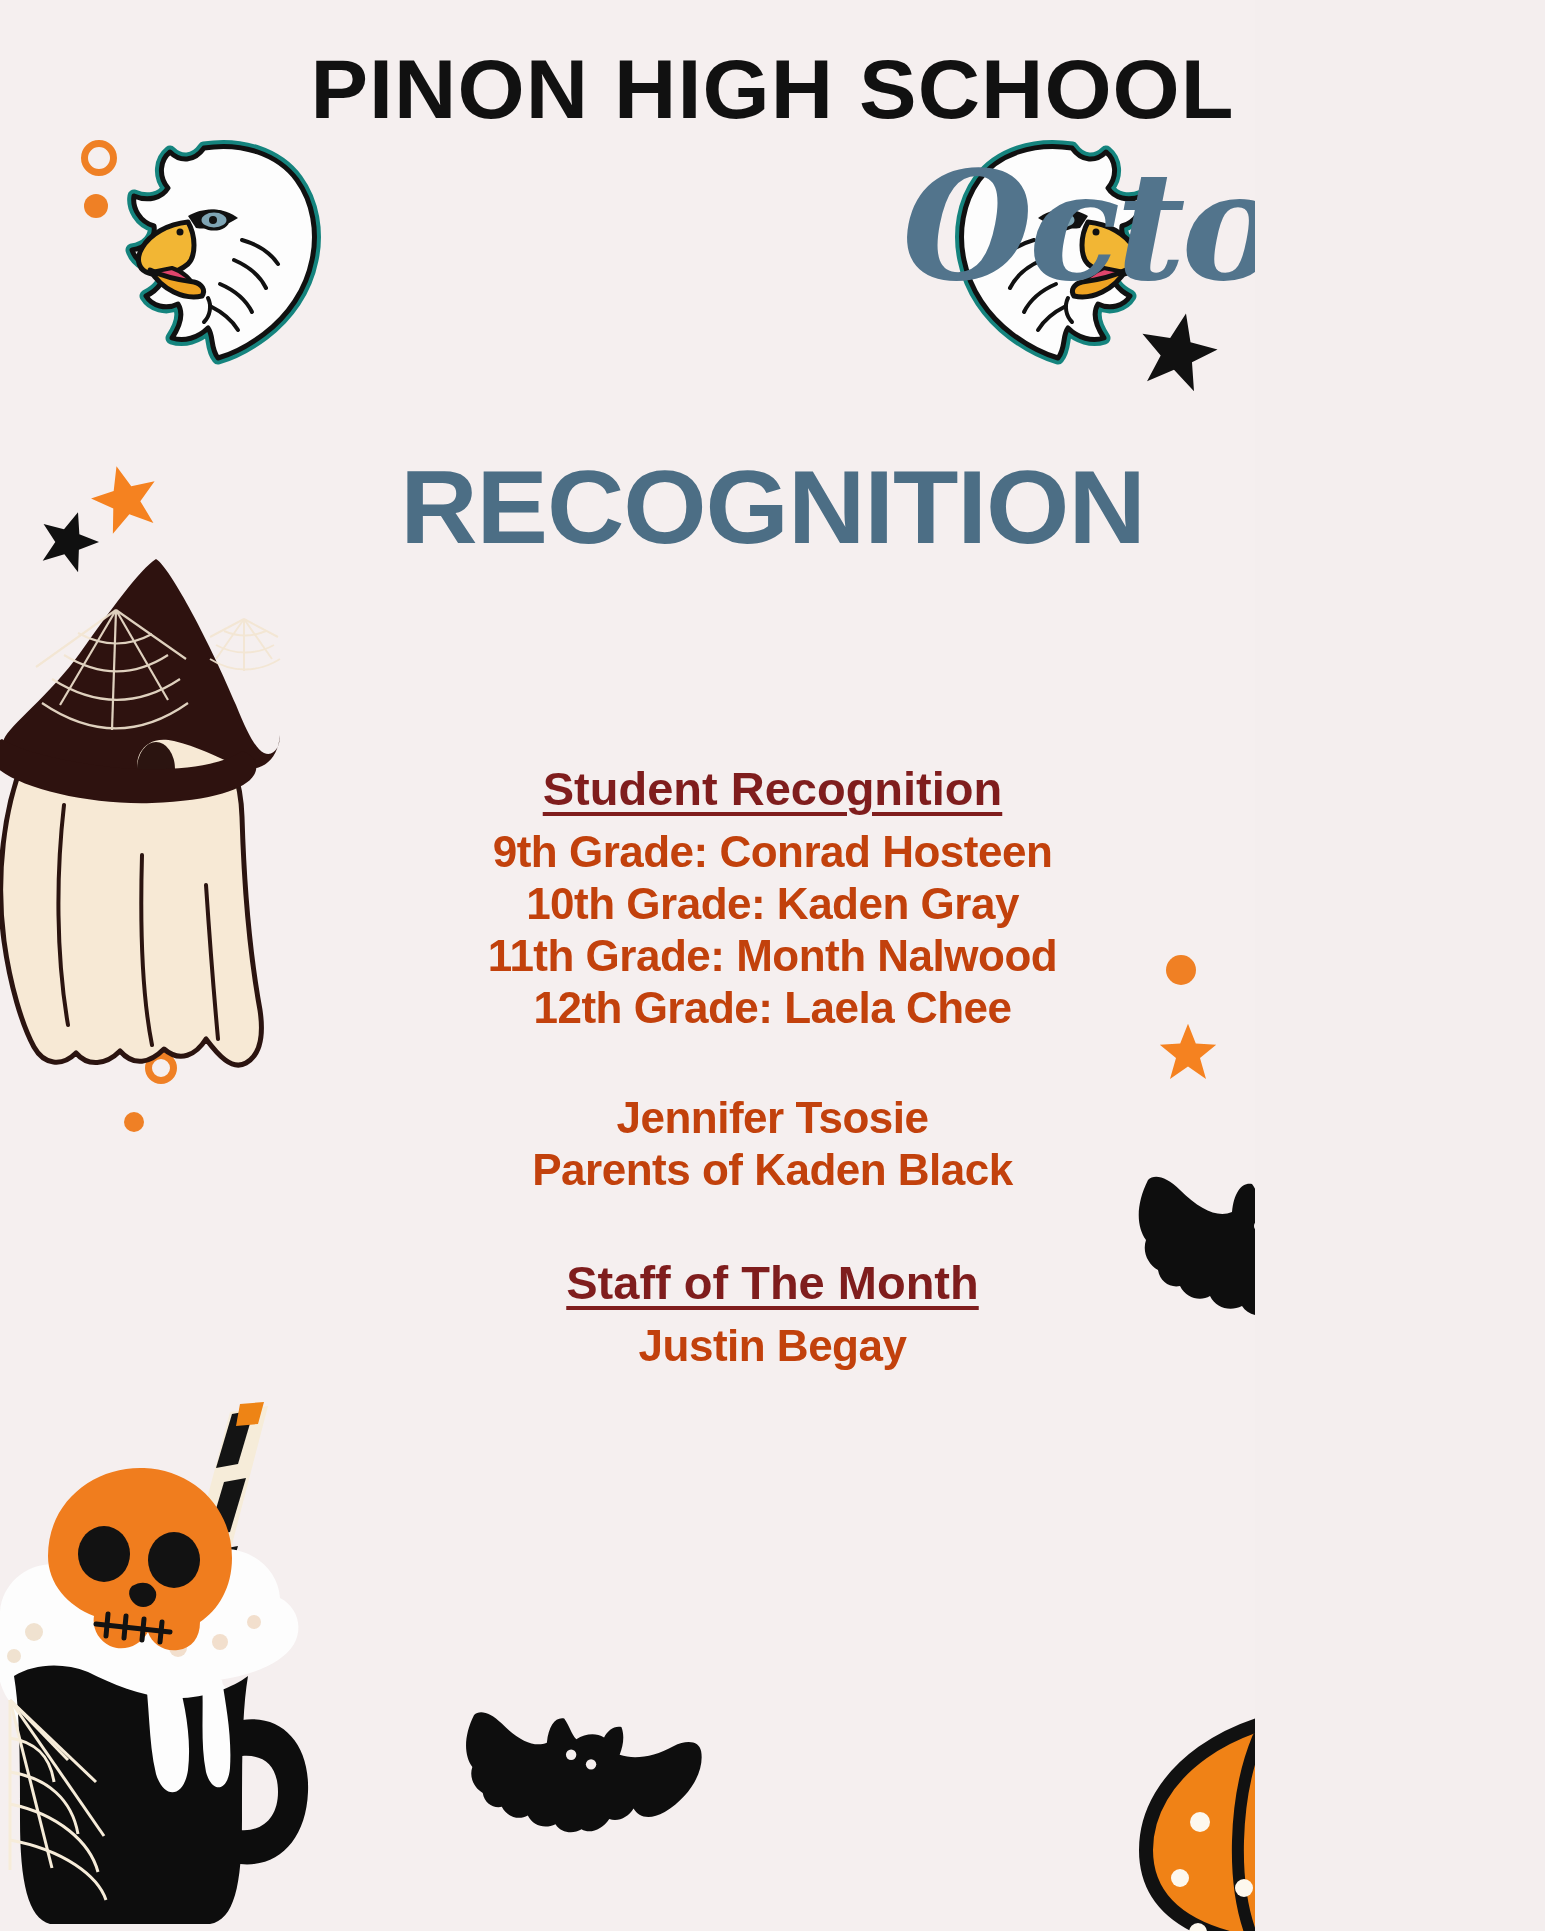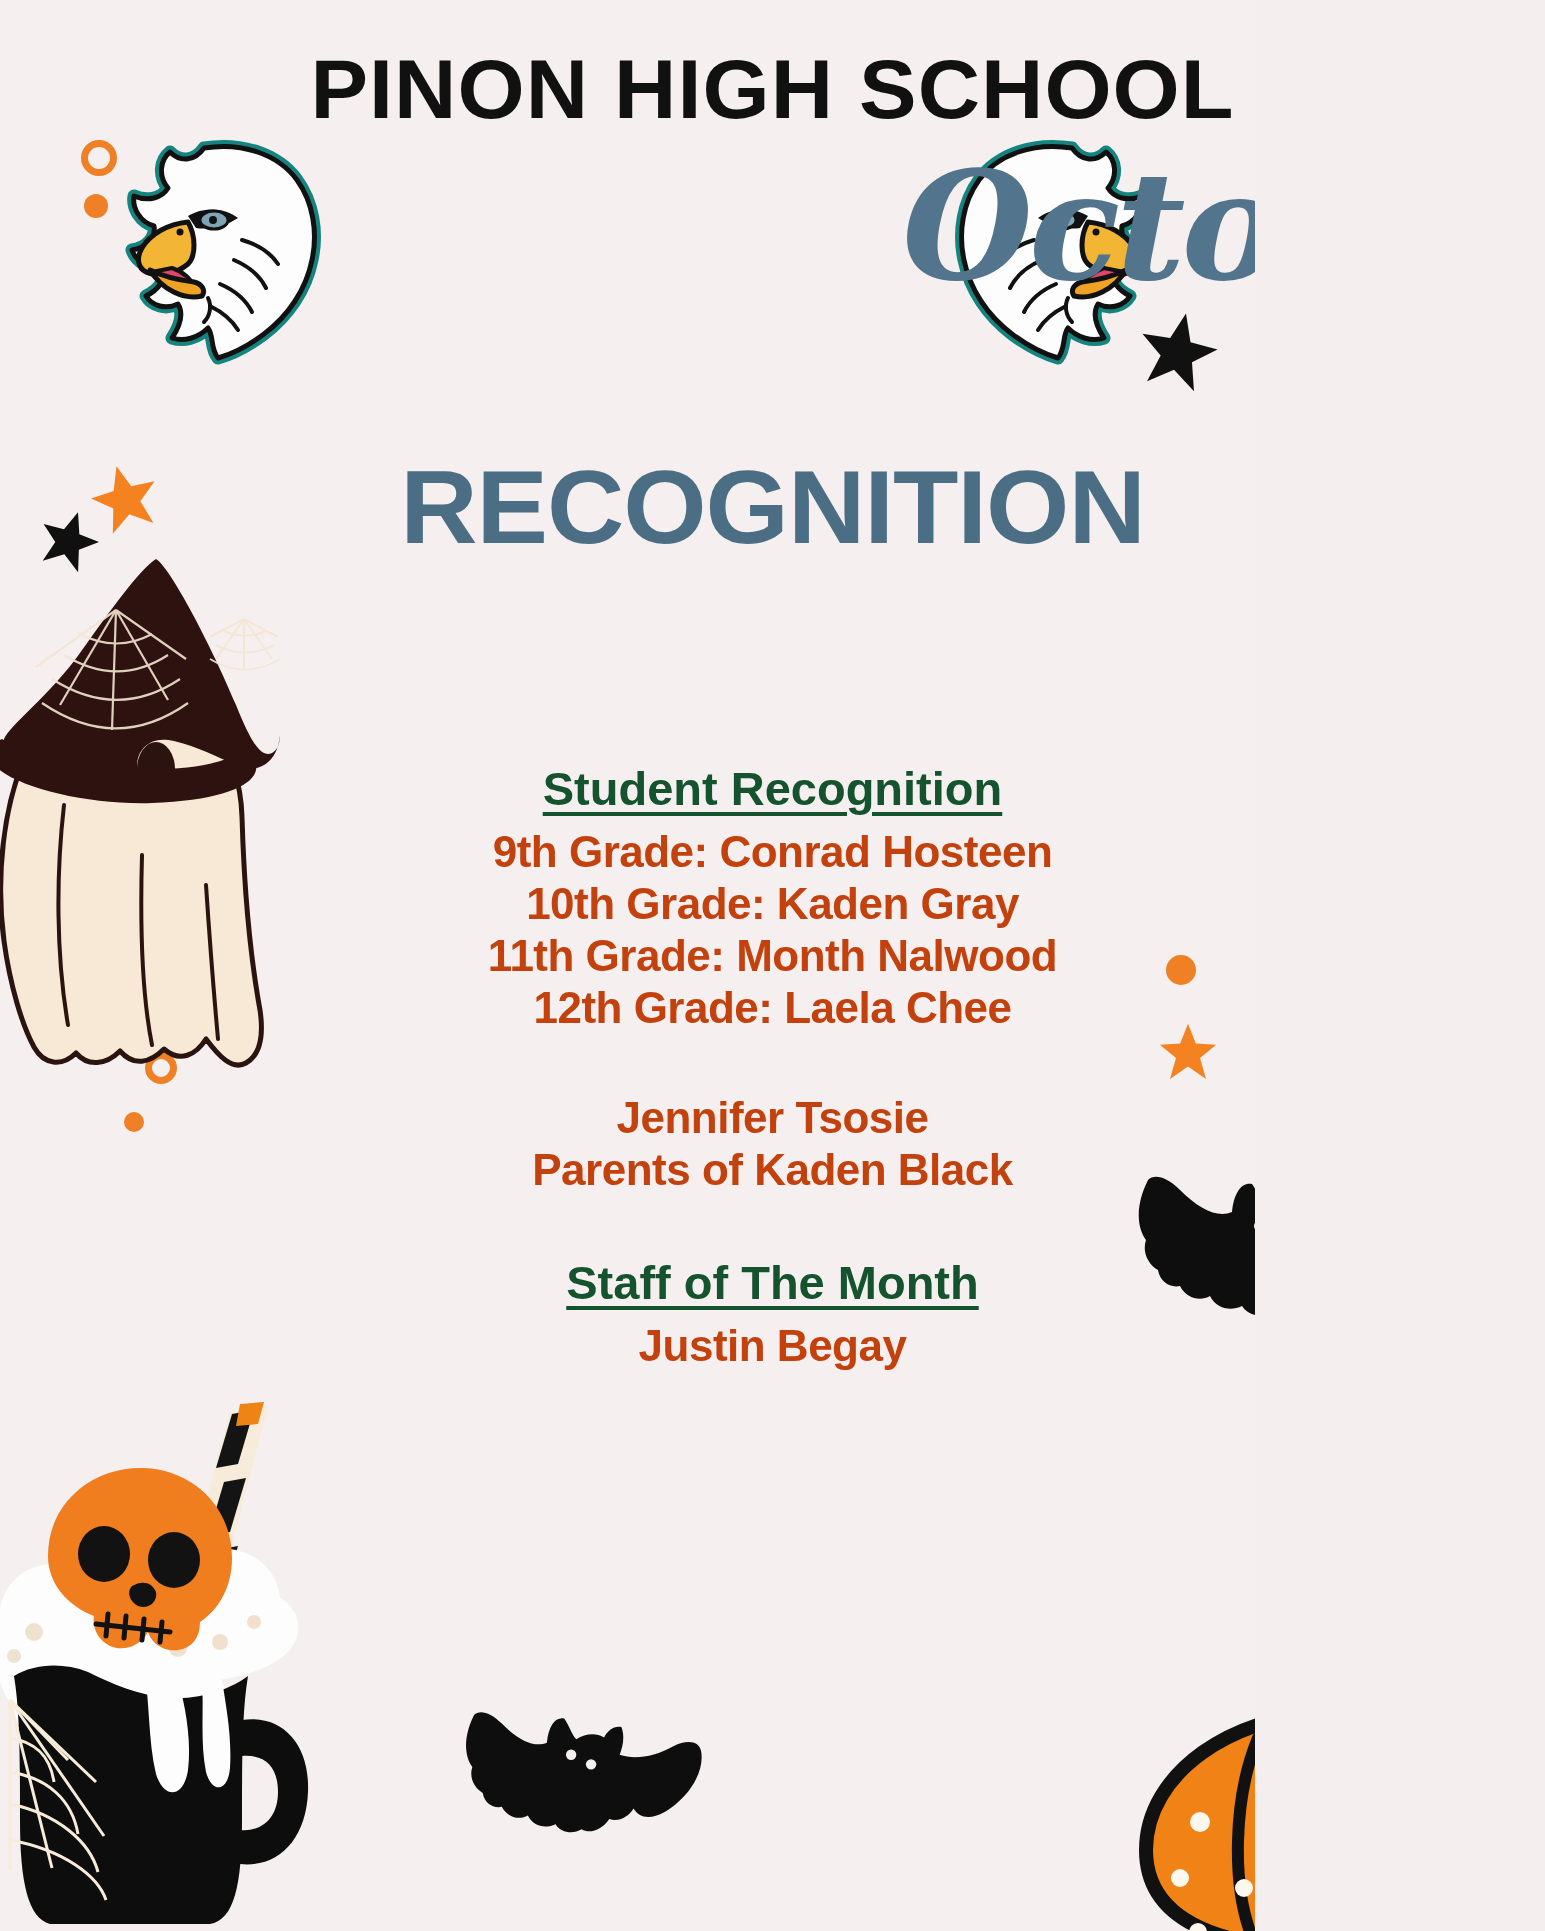--- a/index.html
+++ b/index.html
@@ -68,21 +68,21 @@
     width: 1545px;
     text-align: center;
     z-index: 6;
   }
   .section { margin-bottom: 58px; }
   .section:last-child { margin-bottom: 0; }
   .sec-head {
     font-family: "Liberation Sans", sans-serif;
     font-weight: bold;
     font-size: 47px;
-    color: #14532d;
+    color: #7f1d1d;
     text-decoration: underline;
     text-underline-offset: 7px;
     text-decoration-thickness: 4px;
     line-height: 1.22;
     margin-bottom: 9px;
     text-align: center;
   }
   .sec-line {
     font-family: "Liberation Sans", sans-serif;
     font-weight: bold;

